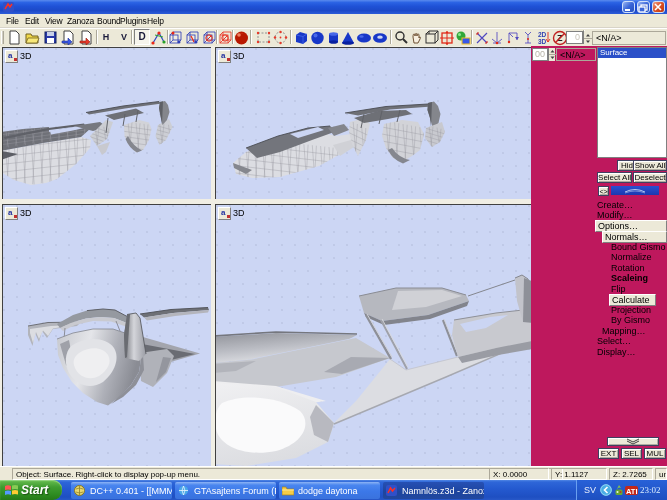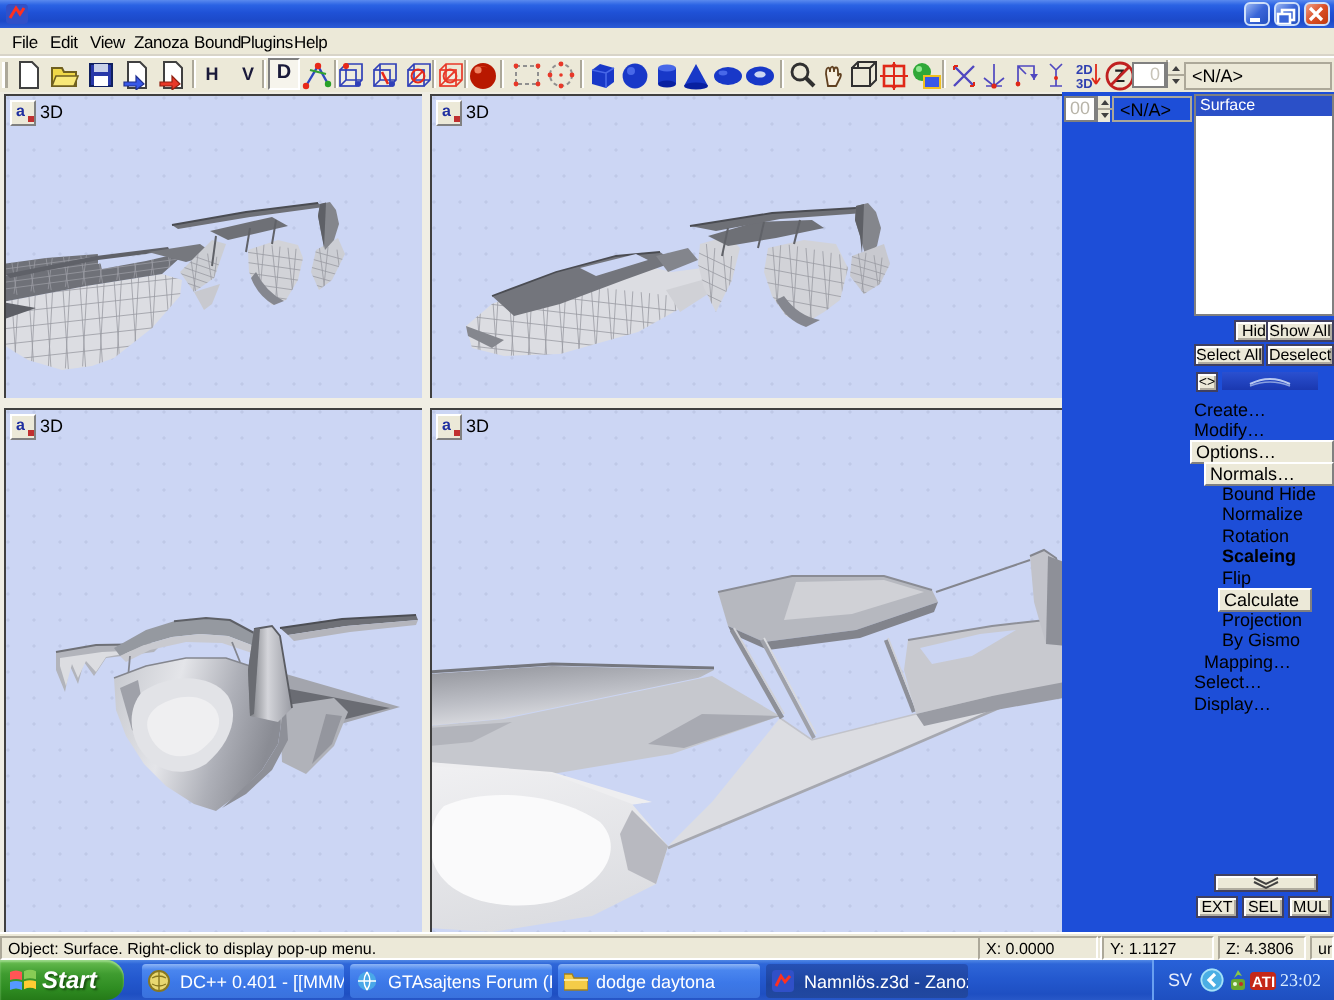--- a/index.html
+++ b/index.html
@@ -52,21 +52,21 @@
 #vp4 { left:215px; top:158px; width:316px; height:309px; border-top:1px solid #404040; border-left:1px solid #404040;}
 .vplabel { position:absolute; left:2px; top:2px; height:13px; font-size:9px; color:#000; z-index:5; }
 .vpbtn { display:inline-block; width:13px; height:13px; background:#ece9d8; border:1px solid #fff;
   border-right-color:#808080; border-bottom-color:#808080; vertical-align:top; position:relative; }
 .vpbtn::after { content:"a"; position:absolute; left:2px; top:0px; font-size:8px; color:#2030a0; font-weight:bold; }
 .vpbtn::before { content:""; position:absolute; left:8px; top:7px; width:3px; height:3px; background:#c03030; }
 .vptext { margin-left:2px; vertical-align:top; position:relative; top:1px;}
 .cars { position:absolute; left:0; top:0; }
 
 
-#rpanel { position:absolute; left:531px; top:46px; width:136px; height:421px; background:#1d4ed8;
+#rpanel { position:absolute; left:531px; top:46px; width:136px; height:421px; background:#be185d;
   font-size:9px; }
 #listbox { position:absolute; left:66px; top:1px; width:70px; height:111px; background:#fff;
   border:1px solid #808080; overflow:hidden; }
 #listsel { position:absolute; left:0; top:0; width:68px; height:10px; background:#2b50c8; color:#fff;
   font-size:8px; padding-left:2px; }
 .pbtn { position:absolute; height:11px; background:#ece9d8; border:1px solid #404060;
   box-shadow:inset 1px 1px 0 #fff, inset -1px -1px 0 #b0aca0;
   font-size:8px; text-align:center; color:#000; line-height:9px; overflow:hidden; }
 .mitem { position:absolute; font-size:9px; color:#000; white-space:nowrap; }
 .mbox { border:1px solid #fff; border-right-color:#808080; border-bottom-color:#808080; background:#ece9d8; padding:0 2px; }
@@ -520,43 +520,43 @@
     <div style="position:absolute;left:80px;top:140px;width:48px;height:9px;background:linear-gradient(to bottom,#2a50d0,#1a38b0);">
       <svg width="48" height="9">
           <path d="M14,6 Q24,1 34,6" stroke="#b8c8f0" stroke-width="1" fill="none"></path>
           <path d="M14,7 Q24,3 34,7" stroke="#8aa0e0" stroke-width="0.8" fill="none"></path>
         </svg>
     </div>
     <div class="mitem" style="left:66px;top:154px;">Create…</div>
     <div class="mitem" style="left:66px;top:164px;">Modify…</div>
     <div class="mitem mbox" style="left:64px;top:174px;width:72px;">Options…</div>
     <div class="mitem mbox" style="left:71px;top:185px;width:65px;">Normals…</div>
-    <div class="mitem" style="left:80px;top:196px;">Bound Hide</div>
+    <div class="mitem" style="left:80px;top:196px;">Bound Gismo</div>
     <div class="mitem" style="left:80px;top:206px;">Normalize</div>
     <div class="mitem" style="left:80px;top:217px;">Rotation</div>
     <div class="mitem" style="left:80px;top:227px;font-weight:bold;">Scaleing</div>
     <div class="mitem" style="left:80px;top:238px;">Flip</div>
     <div class="mitem mbox" style="left:78px;top:248px;width:47px;">Calculate</div>
     <div class="mitem" style="left:80px;top:259px;">Projection</div>
     <div class="mitem" style="left:80px;top:269px;">By Gismo</div>
     <div class="mitem" style="left:71px;top:280px;">Mapping…</div>
     <div class="mitem" style="left:66px;top:290px;">Select…</div>
     <div class="mitem" style="left:66px;top:301px;">Display…</div>
     <div class="pbtn" style="left:76px;top:391px;width:52px;height:9px;"><svg width="14" height="7">
           <path d="M1,1 L7,4 L13,1 M1,3 L7,6 L13,3" stroke="#404040" stroke-width="1" fill="none"></path>
         </svg></div>
     <div class="pbtn" style="left:67px;top:402px;width:21px;">EXT</div>
     <div class="pbtn" style="left:90px;top:402px;width:21px;">SEL</div>
     <div class="pbtn" style="left:113px;top:402px;width:22px;">MUL</div>
   </div>
   <div id="statusbar">
-    <div class="spanel" style="left:0;width:551px;">Object: Surface. Right-click to display pop-up menu.</div>
+    <div class="spanel" style="left:12px;width:551px;">Object: Surface. Right-click to display pop-up menu.</div>
     <div class="spanel" style="left:489px;width:60px;">X: 0.0000</div>
     <div class="spanel" style="left:551px;width:56px;">Y: 1.1127</div>
-    <div class="spanel" style="left:609px;width:44px;">Z: 4.3806</div>
+    <div class="spanel" style="left:609px;width:44px;">Z: 2.7265</div>
     <div class="spanel" style="left:655px;width:12px;">units</div>
   </div>
   <div id="taskbar">
     <div id="startbtn">
       <svg style="position:absolute;left:5px;top:3px;" width="14" height="14" viewBox="0 0 14 14">
         <path d="M0,3 Q3,1.5 6,3 L6,7 Q3,6 0,7 Z" fill="#f55"></path>
         <path d="M7,2.6 Q10,1.2 13,2.6 L13,6.6 Q10,5.6 7,6.6 Z" fill="#8c5"></path>
         <path d="M0,8 Q3,7 6,8 L6,12 Q3,10.5 0,12 Z" fill="#59f"></path>
         <path d="M7,7.6 Q10,6.6 13,7.6 L13,11.6 Q10,10.2 7,11.6 Z" fill="#fc3"></path>
       </svg>

